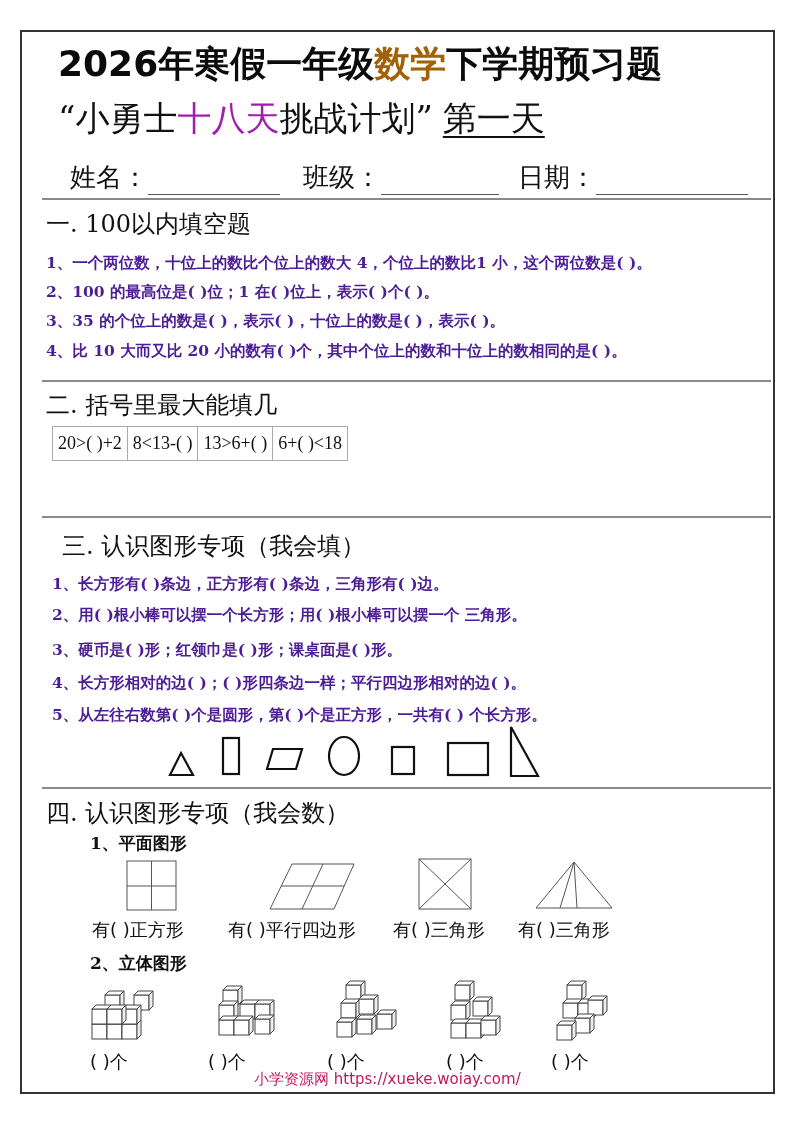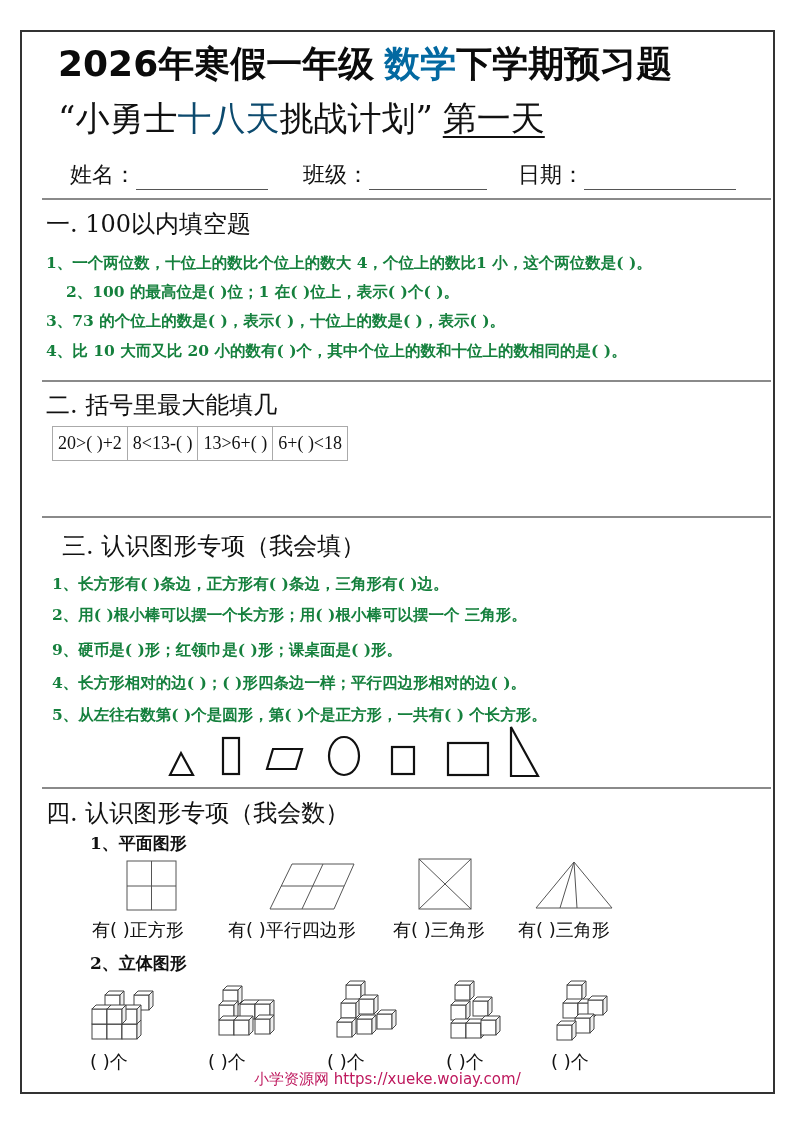--- a/index.html
+++ b/index.html
@@ -1,29 +1,29 @@
 <!DOCTYPE html>
 <html><head>
 <meta charset="utf-8">
 <style>
   html, body { margin:0; padding:0; }
   body { width:793px; height:1122px; background:#ffffff; position:relative; overflow:hidden;
          font-family:"DejaVu Serif","Liberation Serif",serif; color:#111; }
   .frame { position:absolute; left:20px; top:30px; width:751px; height:1060px; border:2px solid #333; box-sizing:content-box; }
   .abs { position:absolute; white-space:nowrap; }
   .title { left:58px; top:40px; font-family:"DejaVu Sans","Liberation Sans",sans-serif; font-weight:bold; font-size:36px; letter-spacing:0px; color:#0b0b0b; }
-  .title .green { color:#0369a1;margin-left:10px; }
+  .title .green { color:#a16207; }
   .subtitle { left:58px; top:96px; font-size:34px; font-family:"DejaVu Serif","Liberation Serif",serif; color:#111; }
-  .subtitle .red { color:#0c4a6e;font-family:Liberation Serif, serif; }
+  .subtitle .red { color:#a21caf;font-family:Liberation Serif, serif; }
   .subtitle .day { text-decoration:underline; text-underline-offset:6px; text-decoration-thickness:2px; margin-left:10px; }
-  .field-row { top:160px; font-size:22px;font-family:Liberation Serif, serif; }
+  .field-row { top:160px; font-size:26px;font-family:Liberation Serif, serif; }
   .blank-line { display:inline-block; border-bottom:1px solid #555; vertical-align:bottom; height:20px; }
   .sep { position:absolute; height:0; border-top:2px solid #8a8a8a; }
   .sec-title { font-size:24px; font-family:"DejaVu Serif","Liberation Serif",serif; }
-  .q { font-size:15.5px; font-weight:bold; font-family:"DejaVu Serif","Liberation Serif",serif; color:#15803d; }
+  .q { font-size:15.5px; font-weight:bold; font-family:"DejaVu Serif","Liberation Serif",serif; color:#4c1d95; }
   table.grid { position:absolute; left:52px; top:426px; border-collapse:collapse; }
   table.grid td { border:1px solid #aaa; height:33px; padding:0 5px; font-size:18px; font-family:"Liberation Serif","DejaVu Serif",serif; }
   .lbl { font-size:17px; font-weight:bold; }
   .cap { font-size:18px; font-family:"DejaVu Sans","Liberation Sans",sans-serif; }
   .footer { left:254px; top:1070px; font-size:15px; font-family:"DejaVu Sans","Liberation Sans",sans-serif; color:#be185d; }
   svg { position:absolute; overflow:visible; }
 </style>
 </head>
 <body>
 
@@ -43,22 +43,22 @@
   <span>班级：</span><span class="blank-line" style="width:118px"></span>
 </div>
 <div class="abs field-row" style="left:518px;">
   <span>日期：</span><span class="blank-line" style="width:152px"></span>
 </div>
 
 <div class="sep" style="left:42px; top:198px; width:729px;"></div>
 
 <div class="abs sec-title" style="left:46px; top:208px;">一. 100以内填空题</div>
 <div class="abs q" style="left:46px; top:253px;">1、一个两位数，十位上的数比个位上的数大 4，个位上的数比1 小，这个两位数是(      )。</div>
-<div class="abs q" style="left:46px; top:282px;margin-left:20px;">2、100 的最高位是(      )位；1 在(      )位上，表示(   )个(      )。</div>
-<div class="abs q" style="left:46px; top:311px;">3、73 的个位上的数是(   )，表示(            )，十位上的数是(   )，表示(            )。</div>
+<div class="abs q" style="left:46px; top:282px;">2、100 的最高位是(      )位；1 在(      )位上，表示(   )个(      )。</div>
+<div class="abs q" style="left:46px; top:311px;">3、35 的个位上的数是(   )，表示(            )，十位上的数是(   )，表示(            )。</div>
 <div class="abs q" style="left:46px; top:341px;">4、比 10 大而又比 20 小的数有(   )个，其中个位上的数和十位上的数相同的是(      )。</div>
 
 <div class="sep" style="left:42px; top:380px; width:729px;"></div>
 
 <div class="abs sec-title" style="left:46px; top:389px;">二. 括号里最大能填几</div>
 <table class="grid">
   <tbody>
   <tr>
     <td>20&gt;(      )+2</td>
     <td>8&lt;13-(    )</td>
@@ -66,21 +66,21 @@
     <td>6+(      )&lt;18</td>
   </tr>
 </tbody>
   </table>
 
 <div class="sep" style="left:42px; top:516px; width:729px;"></div>
 
 <div class="abs sec-title" style="left:62px; top:530px;">三. 认识图形专项（我会填）</div>
 <div class="abs q" style="left:52px; top:574px;">1、长方形有(   )条边，正方形有(   )条边，三角形有(   )边。</div>
 <div class="abs q" style="left:52px; top:605px;">2、用(   )根小棒可以摆一个长方形；用(   )根小棒可以摆一个 三角形。</div>
-<div class="abs q" style="left:52px; top:640px;">9、硬币是(      )形；红领巾是(         )形；课桌面是(         )形。</div>
+<div class="abs q" style="left:52px; top:640px;">3、硬币是(      )形；红领巾是(         )形；课桌面是(         )形。</div>
 <div class="abs q" style="left:52px; top:673px;">4、长方形相对的边(         )；(            )形四条边一样；平行四边形相对的边(         )。</div>
 <div class="abs q" style="left:52px; top:705px;">5、从左往右数第(   )个是圆形，第(   )个是正方形，一共有(   ) 个长方形。</div>
 
 <svg style="left:0; top:0;" width="793" height="800">
   <g fill="none" stroke="#111" stroke-width="2.2">
     <polygon points="170,775 181,753 193,775"></polygon>
     <rect x="223" y="738" width="16" height="36"></rect>
     <polygon points="273,749 302,749 296,769 267,769"></polygon>
     <ellipse cx="344" cy="756" rx="15" ry="19"></ellipse>
     <rect x="392" y="747" width="22" height="27"></rect>

